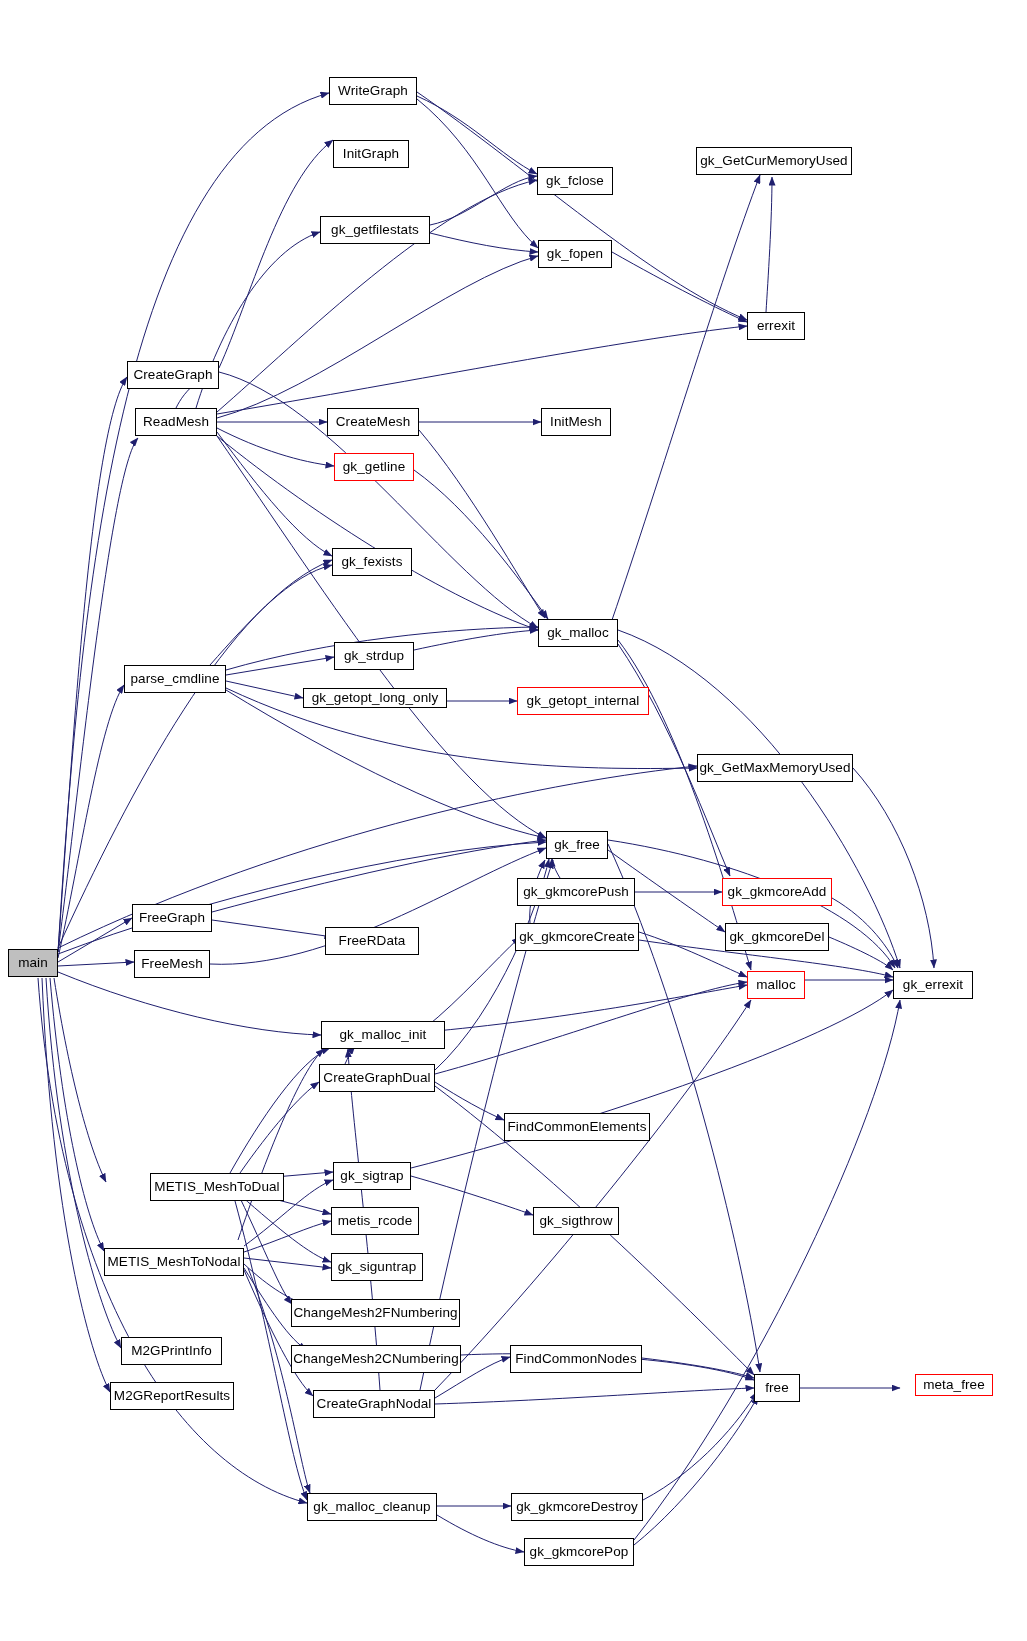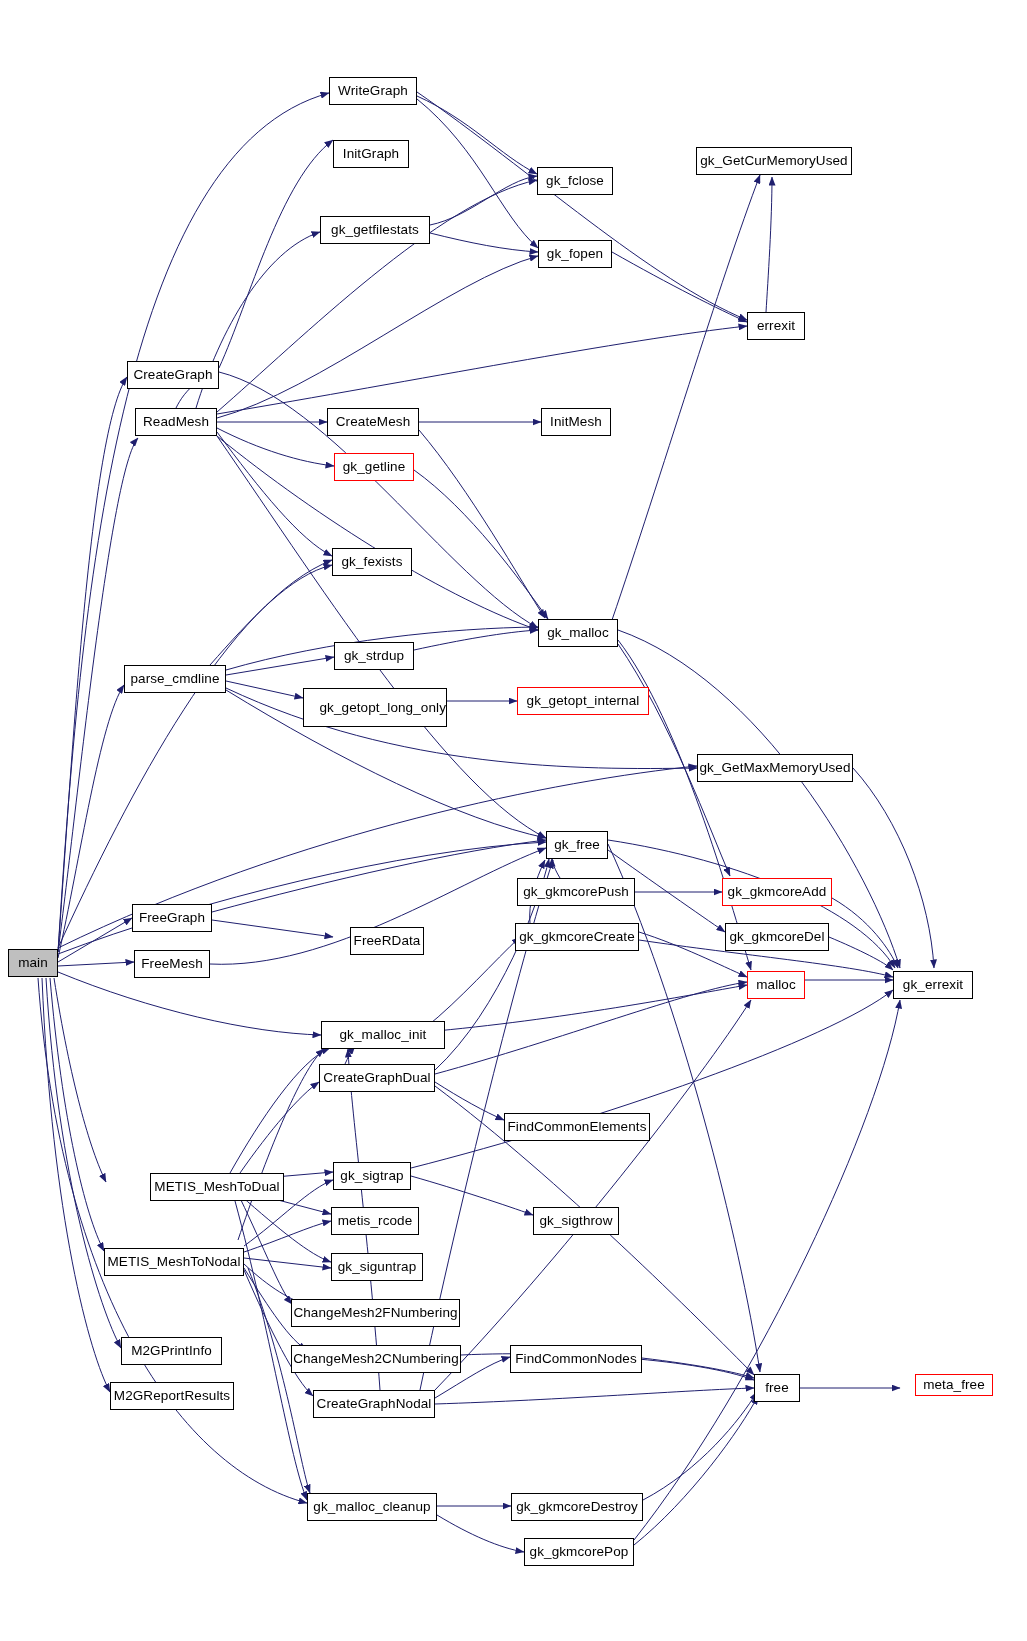--- a/index.html
+++ b/index.html
@@ -205,21 +205,21 @@
     </div>
     <div class="node" style="left: 538px; top: 619px; width: 80px; height: 28px;">
       <span>gk_malloc</span>
     </div>
     <div class="node" style="left: 334px; top: 642px; width: 80px; height: 28px;">
       <span>gk_strdup</span>
     </div>
     <div class="node" style="left: 124px; top: 665px; width: 102px; height: 28px; justify-content: center;">
       <span>parse_cmdline</span>
     </div>
-    <div class="node" style="left: 303px; top: 688px; width: 144px; height: 39px; justify-content: flex-end;">
+    <div class="node" style="left: 303px; top: 688px; width: 144px; height: 20px;">
       <span>gk_getopt_long_only</span>
     </div>
     <div class="node red" style="left: 517px; top: 687px; width: 132px; height: 28px;">
       <span>gk_getopt_internal</span>
     </div>
     <div class="node" style="left: 697px; top: 754px; width: 156px; height: 28px;">
       <span>gk_GetMaxMemoryUsed</span>
     </div>
     <div class="node" style="left: 546px; top: 831px; width: 62px; height: 28px;">
       <span>gk_free</span>
@@ -232,21 +232,21 @@
     </div>
     <div class="node" style="left: 132px; top: 904px; width: 80px; height: 28px;">
       <span>FreeGraph</span>
     </div>
     <div class="node" style="left: 515px; top: 923px; width: 124px; height: 28px;">
       <span>gk_gkmcoreCreate</span>
     </div>
     <div class="node" style="left: 725px; top: 923px; width: 104px; height: 28px;">
       <span>gk_gkmcoreDel</span>
     </div>
-    <div class="node" style="left: 350px; top: 927px; width: 74px; height: 28px;">
+    <div class="node" style="left: 325px; top: 927px; width: 94px; height: 28px;">
       <span>FreeRData</span>
     </div>
     <div class="node" style="left: 134px; top: 950px; width: 76px; height: 28px;">
       <span>FreeMesh</span>
     </div>
     <div class="node red" style="left: 747px; top: 971px; width: 58px; height: 28px;">
       <span>malloc</span>
     </div>
     <div class="node" style="left: 893px; top: 971px; width: 80px; height: 28px;">
       <span>gk_errexit</span>

